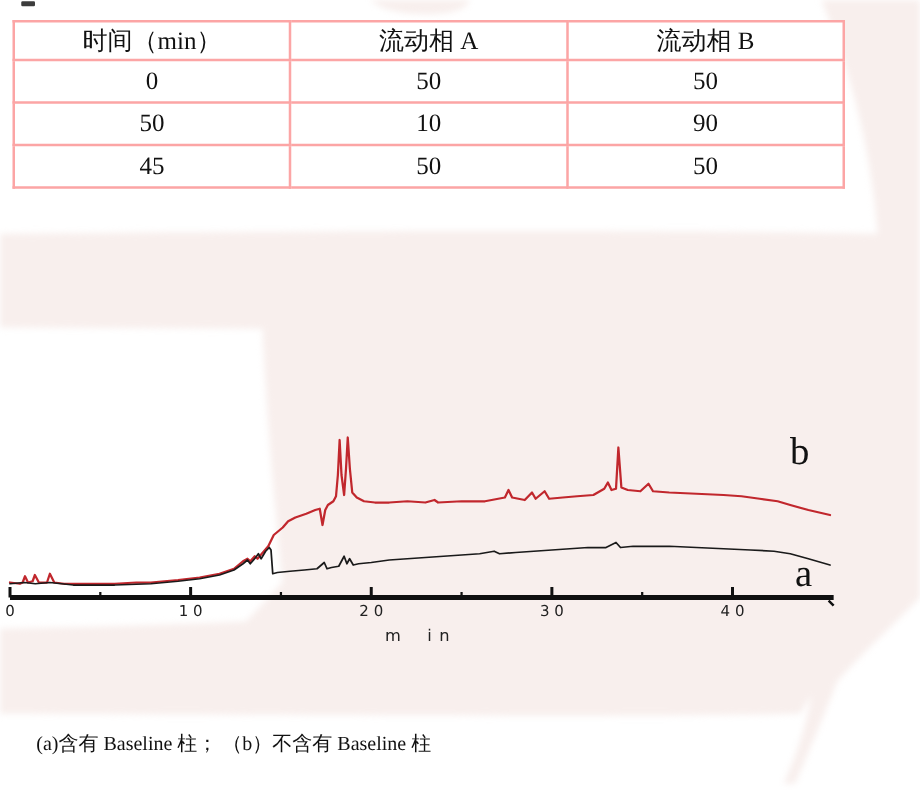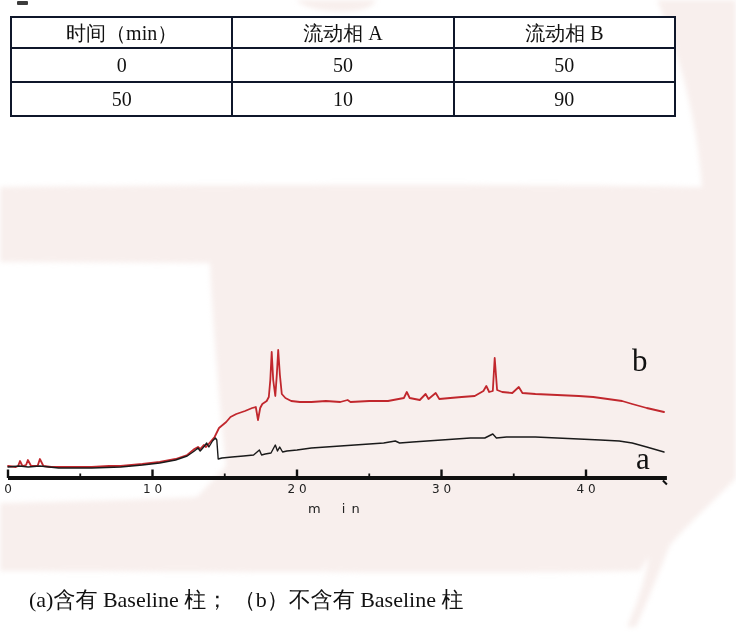--- a/index.html
+++ b/index.html
@@ -10,32 +10,32 @@
   .layer{position:absolute;left:0;top:0;}
   #watermark{z-index:0;filter:blur(2.5px);}
   
   .artifact{position:absolute;left:17px;top:1px;width:11px;height:4px;background:#3c3c3c;border-radius:1px;z-index:1;}
   
   table.gradient{
     position:absolute;left:10px;top:16px;width:666px;z-index:1;
     border-collapse:collapse;table-layout:fixed;background:#fff;
   }
   table.gradient th,table.gradient td{
-    border:2px solid #0f172a;text-align:center;vertical-align:middle;
+    border:2px solid #fca5a5;text-align:center;vertical-align:middle;
     font-size:20px;font-weight:400;padding:0;line-height:1;margin-top:24px;
   }
   table.gradient th{height:29px;}
   table.gradient td{height:32px;}
   
   .chart{position:absolute;left:0;top:300px;width:736px;height:235px;z-index:1;}
   .tick-label{font-family:"DejaVu Sans","Liberation Sans",sans-serif;font-size:12px;fill:#222;}
   .axis-title{font-family:"DejaVu Sans","Liberation Sans",sans-serif;font-size:13px;fill:#222;letter-spacing:6px;word-spacing:5px;}
   .trace-label{font-family:"Liberation Serif","DejaVu Serif",serif;font-size:31px;fill:#111;}
   
-  .caption{position:absolute;left:29px;top:585px;font-size:22px;z-index:1;white-space:nowrap;}
+  .caption{position:absolute;left:29px;top:585px;font-size:16px;z-index:1;white-space:nowrap;}
 </style>
 </head>
 <body>
 
 <svg id="watermark" class="layer" width="736" height="632" viewBox="0 0 736 632" aria-hidden="true">
   <path class="wm" d="
     M 657,0 L 736,0 L 736,478
     C 715,500 690,522 670,545
     C 660,570 648,600 636,627
     L 627,627
@@ -66,20 +66,25 @@
     <tr>
       <td>0</td>
       <td>50</td>
       <td>50</td>
     </tr>
     <tr>
       <td>50</td>
       <td>10</td>
       <td>90</td>
     </tr>
+    <tr>
+      <td>45</td>
+      <td>50</td>
+      <td>50</td>
+    </tr>
   </tbody>
 </table>
 
 <div class="chart">
   <svg width="736" height="235" viewBox="0 300 736 235">
     <polyline id="trace-b" fill="none" stroke-linejoin="round" stroke-linecap="round" points="8.0,466.0 15.9,467.0 18.1,466.0 20.0,461.0 22.4,466.0 26.1,465.0 27.9,460.0 31.1,466.0 37.6,466.0 39.9,459.0 43.4,466.0 51.3,467.0 60.0,467.0 73.0,467.0 91.8,467.0 109.1,466.0 120.7,466.0 142.4,464.0 159.7,462.0 175.6,459.0 187.2,455.0 194.4,449.0 198.0,447.0 200.2,449.0 203.8,445.0 206.0,447.0 210.3,442.0 214.6,437.0 219.0,428.0 226.2,422.0 230.5,417.0 236.3,414.0 245.0,411.0 252.2,408.0 255.8,407.0 258.0,420.0 260.2,408.0 262.3,404.0 266.7,401.0 268.8,397.0 270.3,380.0 271.7,352.0 273.2,380.0 275.3,396.0 276.8,375.0 278.2,350.0 279.9,375.0 281.8,394.0 285.4,398.0 291.2,401.0 299.9,402.0 311.4,402.0 325.9,401.0 340.3,402.0 347.6,400.0 350.5,402.0 369.3,401.0 388.0,401.0 403.9,398.0 406.8,392.0 409.7,398.0 419.8,400.0 425.6,394.0 428.5,399.0 435.7,393.0 439.3,399.0 450.2,398.0 461.7,397.0 474.7,396.0 483.4,391.0 486.3,386.0 489.2,392.0 492.8,391.0 494.7,358.0 497.1,390.0 502.2,392.0 512.3,393.0 518.8,387.0 522.4,393.0 535.4,394.0 557.1,395.0 578.8,396.0 593.2,397.0 607.7,399.0 622.1,401.0 632.2,404.0 646.7,408.0 664.0,412.0" stroke="#c1272d" stroke-width="1.8"></polyline>
     <polyline id="trace-a" fill="none" stroke-linejoin="round" stroke-linecap="round" points="8.0,467.0 19.6,466.0 28.2,467.0 39.8,466.0 58.6,468.0 91.8,468.0 120.7,467.0 142.4,465.0 159.7,463.0 175.6,460.0 187.2,456.0 194.4,451.0 198.0,448.0 200.2,451.0 204.5,446.0 206.7,443.0 208.9,447.0 212.5,441.0 215.4,438.0 216.8,440.0 218.2,459.0 221.9,458.0 232.0,457.0 243.5,456.0 253.6,455.0 259.4,450.0 261.6,455.0 265.2,454.0 271.0,453.0 275.3,445.0 277.5,451.0 279.7,447.0 282.6,452.0 286.9,451.0 297.0,450.0 311.4,448.0 325.9,447.0 340.3,446.0 354.8,445.0 369.3,444.0 383.7,443.0 395.3,441.0 399.6,443.0 412.6,442.0 427.0,441.0 441.5,440.0 455.9,439.0 470.4,438.0 484.8,438.0 492.8,434.0 496.4,438.0 506.5,437.0 521.0,437.0 535.4,437.0 557.1,438.0 578.8,439.0 600.4,440.0 619.2,441.0 632.2,443.0 646.7,447.0 664.0,452.0" stroke="#1a1a1a" stroke-width="1.4"></polyline>
     <line id="axis-line" y1="478" y2="478" stroke-width="4" x1="8" x2="666.92" stroke="#101010"></line>
     <g id="ticks">
         <line x1="8" y1="469.5" x2="8" y2="478" stroke="#101010" stroke-width="2.4"></line>

